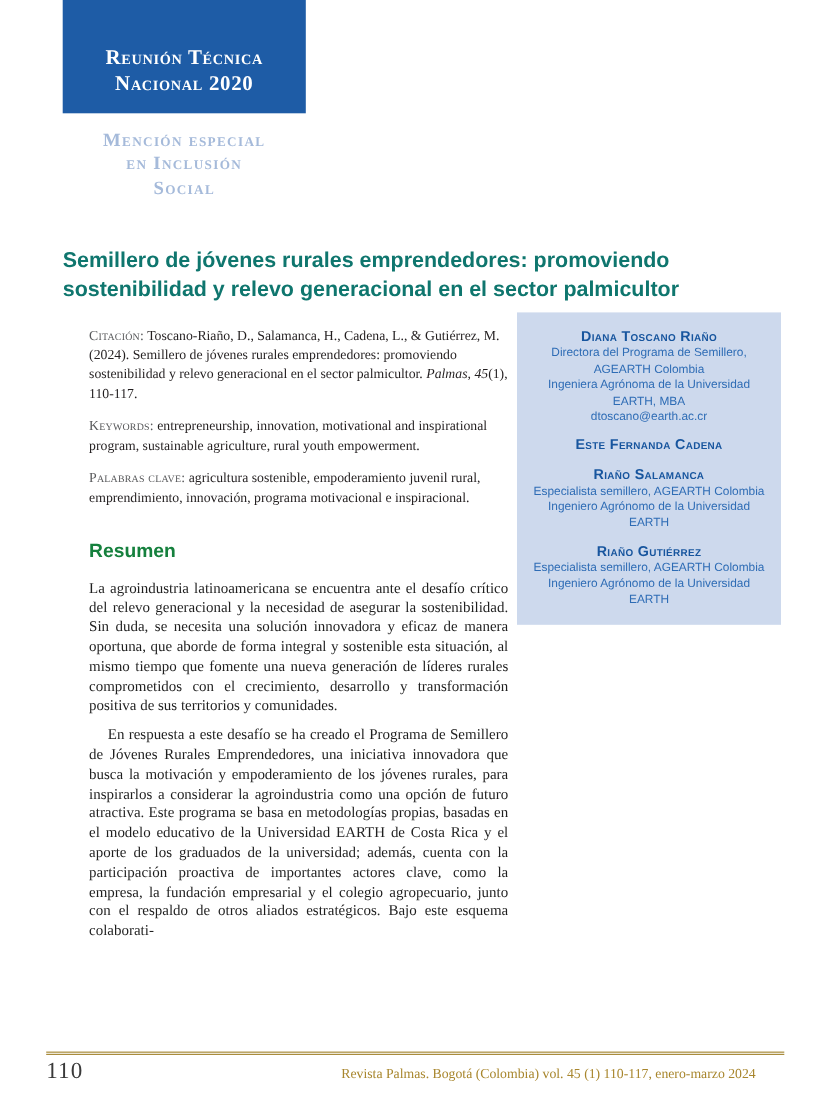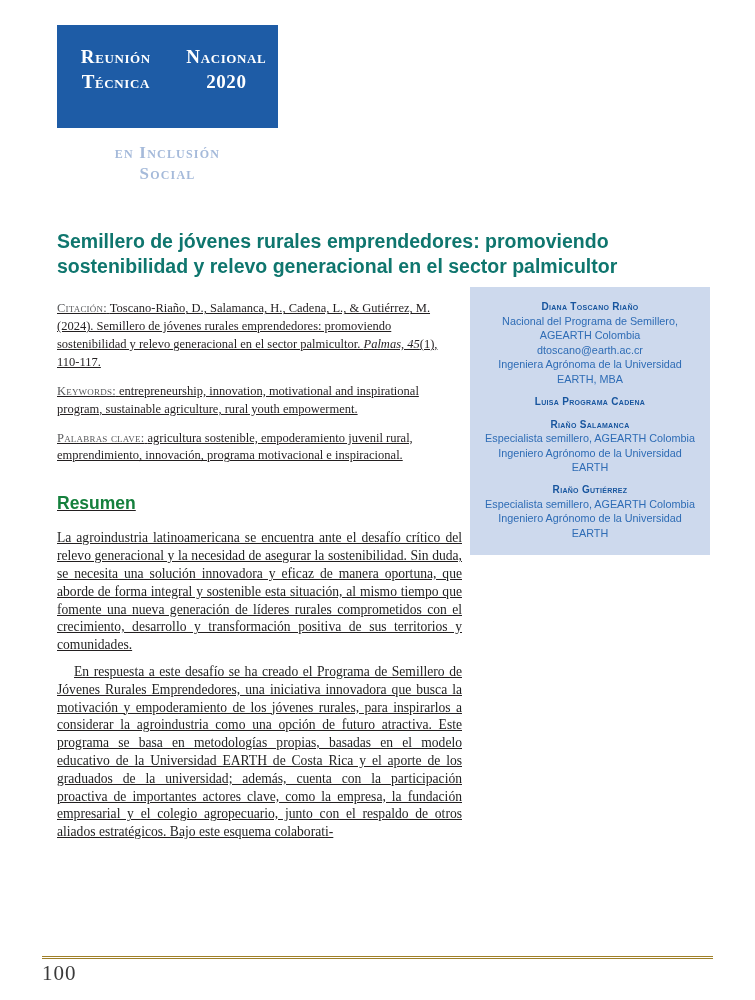--- a/index.html
+++ b/index.html
@@ -2,58 +2,58 @@
 <html><head>
 <meta charset="utf-8">
 <style>
   * { margin:0; padding:0; box-sizing:border-box; }
   html, body { background:#ffffff; }
   .page {
     width:755px; height:1000px; position:relative; background:#ffffff;
     overflow:hidden; font-family:"Liberation Serif", serif; color:#231f20;
   }
   .badge {
-    margin:25px 0 0 57px; width:221px; height:103px; background:#1e5ca6;
-    color:#ffffff; display:flex; flex-direction:row; justify-content:flex-end;
+    margin:0 0 0 57px; width:221px; height:103px; background:#1e5ca6;
+    color:#ffffff; display:flex; flex-direction:column; justify-content:flex-end;
     align-items:center; padding-bottom:13px; text-align:center;
     font-family:"Liberation Serif", serif; font-variant:small-caps;
     font-weight:700; font-size:19px; line-height:1.3; letter-spacing:0.6px;
   }
   .mention {
     margin:14px 0 0 57px; width:221px; text-align:center; color:#a5bada;
     font-family:"Liberation Serif", serif; font-variant:small-caps;
     font-weight:700; font-size:17px; line-height:1.25; letter-spacing:1.2px;
   }
   .title {
     margin:44px 58px 0 57px; max-width:640px;
     font-family:"Liberation Sans", sans-serif; font-weight:700;
     font-size:19.5px; line-height:1.33; color:#0f766e;
   }
   .subtitle {
     margin:11px 58px 0 57px; max-width:600px;
     font-family:"Liberation Sans", sans-serif; font-weight:700;
     font-size:16.5px; line-height:1.36; color:#6d6e71;
   }
   .subtitle em { font-style:italic; }
-  .content { position:relative; margin:20px 45px 0 57px; padding-right:248px;text-decoration:underline; }
+  .content { position:relative; margin:20px 45px 0 81px; padding-right:248px; }
   .meta {
     font-size:12.5px; line-height:1.43; color:#231f20;
     margin-bottom:11px; max-width:388px;
   }
   .meta-label { font-variant:small-caps; color:#58595b; letter-spacing:0.2px; }
   .meta em { font-style:italic; }
   .authors {
     position:absolute; top:-13px; right:0; width:240px; background:#cdd9ed;
     padding:13px 10px 15px; text-align:center;
     font-family:"Liberation Sans", sans-serif;
   }
   .author + .author { margin-top:9px; }
   .author-name {
     color:#17559e; font-weight:700; font-variant:small-caps;
-    font-size:10px; line-height:1.35; letter-spacing:0.3px;
+    font-size:13px; line-height:1.35; letter-spacing:0.3px;
   }
   .author-line { color:#2e6cb5; font-size:10.8px; line-height:1.34; }
   .section-heading {
     margin:28px 0 15px; font-family:"Liberation Sans", sans-serif;
     font-weight:700; font-size:17.5px; color:#15803d;
   }
   .par {
     font-size:13.6px; line-height:1.31; text-align:justify;
     color:#1f1f1f; max-width:405px;
   }
@@ -75,20 +75,21 @@
 <body>
 
 <div class="page">
 
   <div class="badge">
     <div>Reunión Técnica</div>
     <div>Nacional 2020</div>
   </div>
 
   <div class="mention">
+    <div>Mención especial</div>
     <div>en Inclusión</div>
     <div>Social</div>
   </div>
 
   <h1 class="title">Semillero de jóvenes rurales emprendedores: promoviendo sostenibilidad y relevo generacional en el sector palmicultor</h1>
 
 
   <div class="content">
 
     <p class="meta">
@@ -102,26 +103,26 @@
     </p>
 
     <p class="meta">
       <span class="meta-label">Palabras clave:</span>
       <span>agricultura sostenible, empoderamiento juvenil rural, emprendimiento, innovación, programa motivacional e inspiracional.</span>
     </p>
 
     <aside class="authors">
       <div class="author">
         <div class="author-name">Diana Toscano Riaño</div>
-        <div class="author-line">Nacional del Programa de Semillero, AGEARTH Colombia</div>
+        <div class="author-line">Directora del Programa de Semillero, AGEARTH Colombia</div>
+        <div class="author-line">Ingeniera Agrónoma de la Universidad EARTH, MBA</div>
         <div class="author-line">dtoscano@earth.ac.cr</div>
-        <div class="author-line">Ingeniera Agrónoma de la Universidad EARTH, MBA</div>
       </div>
       <div class="author">
-        <div class="author-name">Luisa Programa Cadena</div>
+        <div class="author-name">Este Fernanda Cadena</div>
       </div>
       <div class="author">
         <div class="author-name">Riaño Salamanca</div>
         <div class="author-line">Especialista semillero, AGEARTH Colombia</div>
         <div class="author-line">Ingeniero Agrónomo de la Universidad EARTH</div>
       </div>
       <div class="author">
         <div class="author-name">Riaño Gutiérrez</div>
         <div class="author-line">Especialista semillero, AGEARTH Colombia</div>
         <div class="author-line">Ingeniero Agrónomo de la Universidad EARTH</div>
@@ -131,17 +132,18 @@
     <h3 class="section-heading">Resumen</h3>
 
     <p class="par">La agroindustria latinoamericana se encuentra ante el desafío crítico del relevo generacional y la necesidad de asegurar la sostenibilidad. Sin duda, se necesita una solución innovadora y eficaz de manera oportuna, que aborde de forma integral y sostenible esta situación, al mismo tiempo que fomente una nueva generación de líderes rurales comprometidos con el crecimiento, desarrollo y transformación positiva de sus territorios y comunidades.</p>
     <p class="par indented">En respuesta a este desafío se ha creado el Programa de Semillero de Jóvenes Rurales Emprendedores, una iniciativa innovadora que busca la motivación y empoderamiento de los jóvenes rurales, para inspirarlos a considerar la agroindustria como una opción de futuro atractiva. Este programa se basa en metodologías propias, basadas en el modelo educativo de la Universidad EARTH de Costa Rica y el aporte de los graduados de la universidad; además, cuenta con la participación proactiva de importantes actores clave, como la empresa, la fundación empresarial y el colegio agropecuario, junto con el respaldo de otros aliados estratégicos. Bajo este esquema colaborati-</p>
 
   </div>
 
   <div class="footer">
     <div class="footer-rule"></div>
     <div class="footer-row">
-      <div class="page-number">100</div>
+      <div class="page-number">110</div>
+      <div class="journal-line">Revista Palmas. Bogotá (Colombia) vol. 45 (1) 110-117, enero-marzo 2024</div>
     </div>
   </div>
 
 </div>
 
 </body></html>

